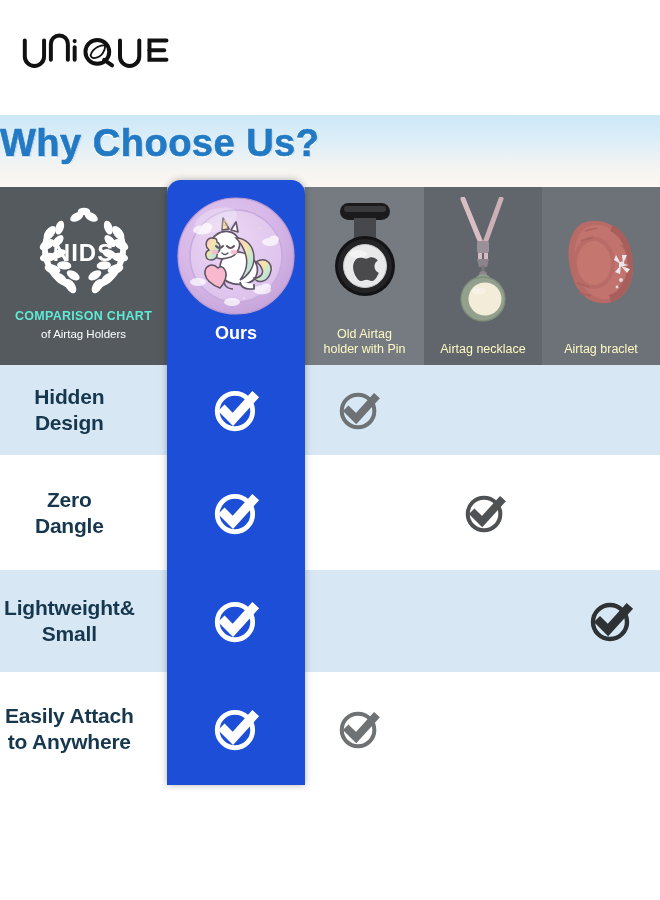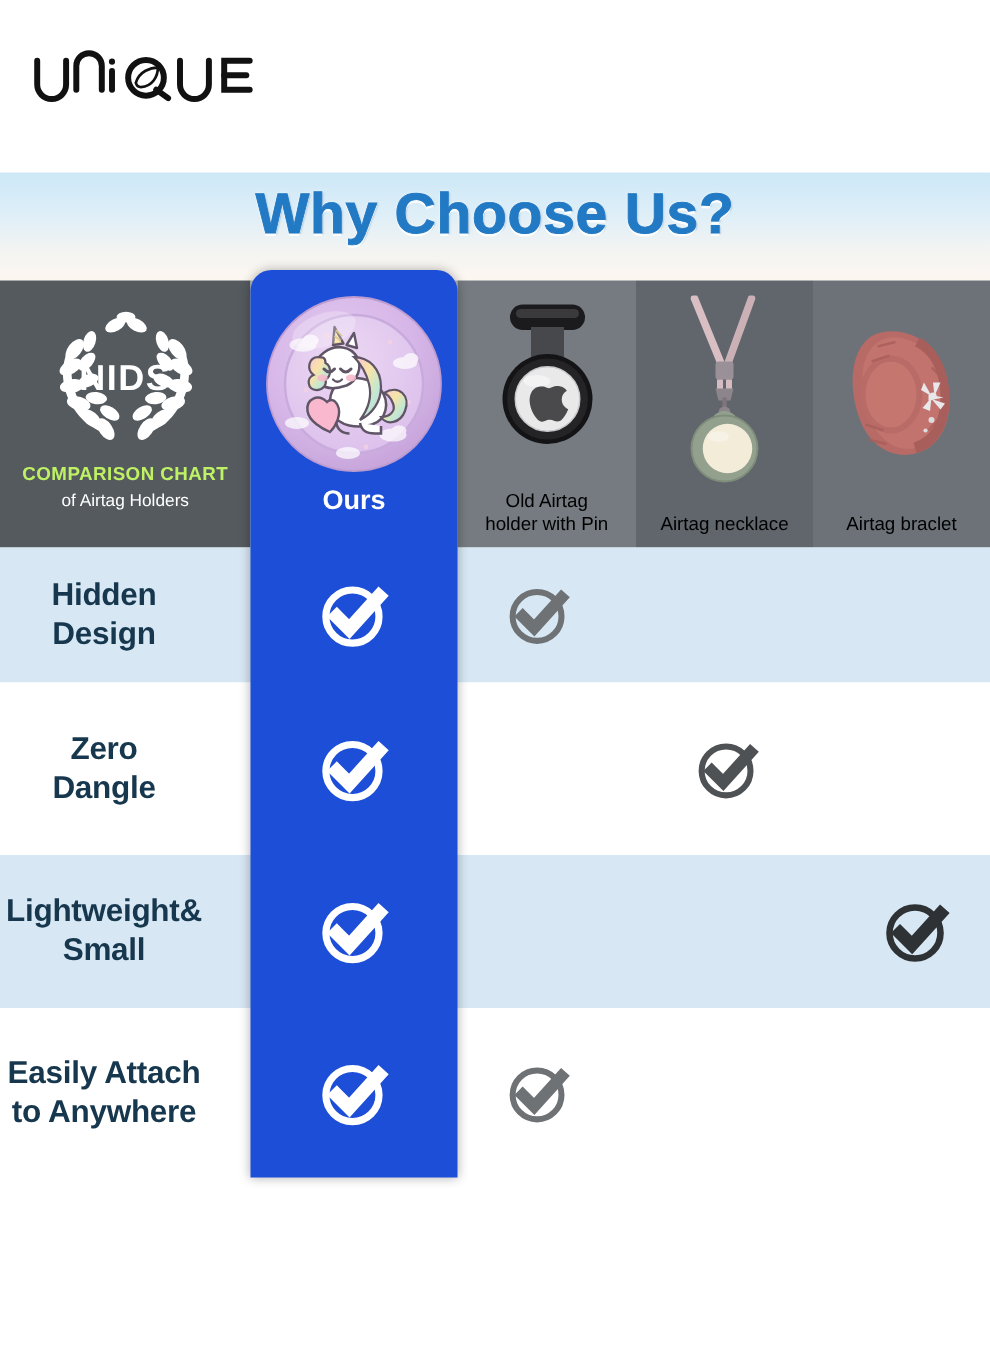--- a/index.html
+++ b/index.html
@@ -15,56 +15,55 @@
   .brand-bar { position: absolute; left: 0; top: 0; width: 660px; height: 115px; background: #ffffff; }
   .brand-logo { position: absolute; left: 18px; top: 30px; width: 170px; height: 46px; }
 
   
   .title-band {
     position: absolute; left: 0; top: 115px; width: 660px; height: 72px;
     background: linear-gradient(to bottom, #cde8f7 0%, #dceef8 35%, #f3f4f2 72%, #fdf7f1 100%);
   }
   .title-text {
     position: absolute; left: 0; top: 122px; width: 660px;
-    text-align: center;
     font-size: 38px; font-weight: bold; letter-spacing: 0.5px;
     color: #2279c4;
     text-shadow: 0 0 2px #ffffff, 0 2px 0 rgba(255,255,255,0.9), 1px 1px 1px rgba(40,100,160,0.35);
     -webkit-text-stroke: 0.6px #2279c4;
   }
 
   
   .table { position: absolute; left: 0; top: 187px; width: 660px; height: 598px; padding-left: 32px; }
 
   .header-row { position: absolute; left: 0; top: 0; width: 660px; height: 178px; display: flex; }
   .hcell { position: relative; height: 178px; overflow: hidden; }
   .hcell-0 { width: 167px; background: #555a5f; }
   .hcell-1 { width: 138px; background: #b7bdc2; }
   .hcell-2 { width: 119px; background: #757b80; }
   .hcell-3 { width: 118px; background: #6c7277; }
   .hcell-4 { width: 118px; background: #60666b; }
 
   .hcell-label {
     position: absolute; left: 0; right: 0; bottom: 8px;
-    text-align: center; color: #000000; font-size: 12.5px; line-height: 15px;
+    text-align: center; color: #fef9c3; font-size: 12.5px; line-height: 15px;
   }
 
   
   .nids-wrap { position: absolute; left: 0; right: 0; top: 6px; height: 122px; }
   .nids-circle {
     position: absolute; left: 50%; top: 4px; transform: translateX(-50%);
     width: 108px; height: 108px;
   }
   .nids-text {
     position: absolute; left: 50%; top: 46px; transform: translateX(-50%);
     color: #fff; font-size: 24px; font-weight: bold; letter-spacing: 1px;
   }
   .nids-sub1 {
     position: absolute; left: 0; right: 0; top: 122px; text-align: center;
-    color: #bef264; font-size: 12.5px; font-weight: bold; letter-spacing: 0.3px;
+    color: #5eead4; font-size: 12.5px; font-weight: bold; letter-spacing: 0.3px;
   }
   .nids-sub2 {
     position: absolute; left: 0; right: 0; top: 141px; text-align: center;
     color: #fff; font-size: 11.5px;
   }
 
   
   .prod-art { position: absolute; left: 50%; top: 10px; transform: translateX(-50%); }
 
   

